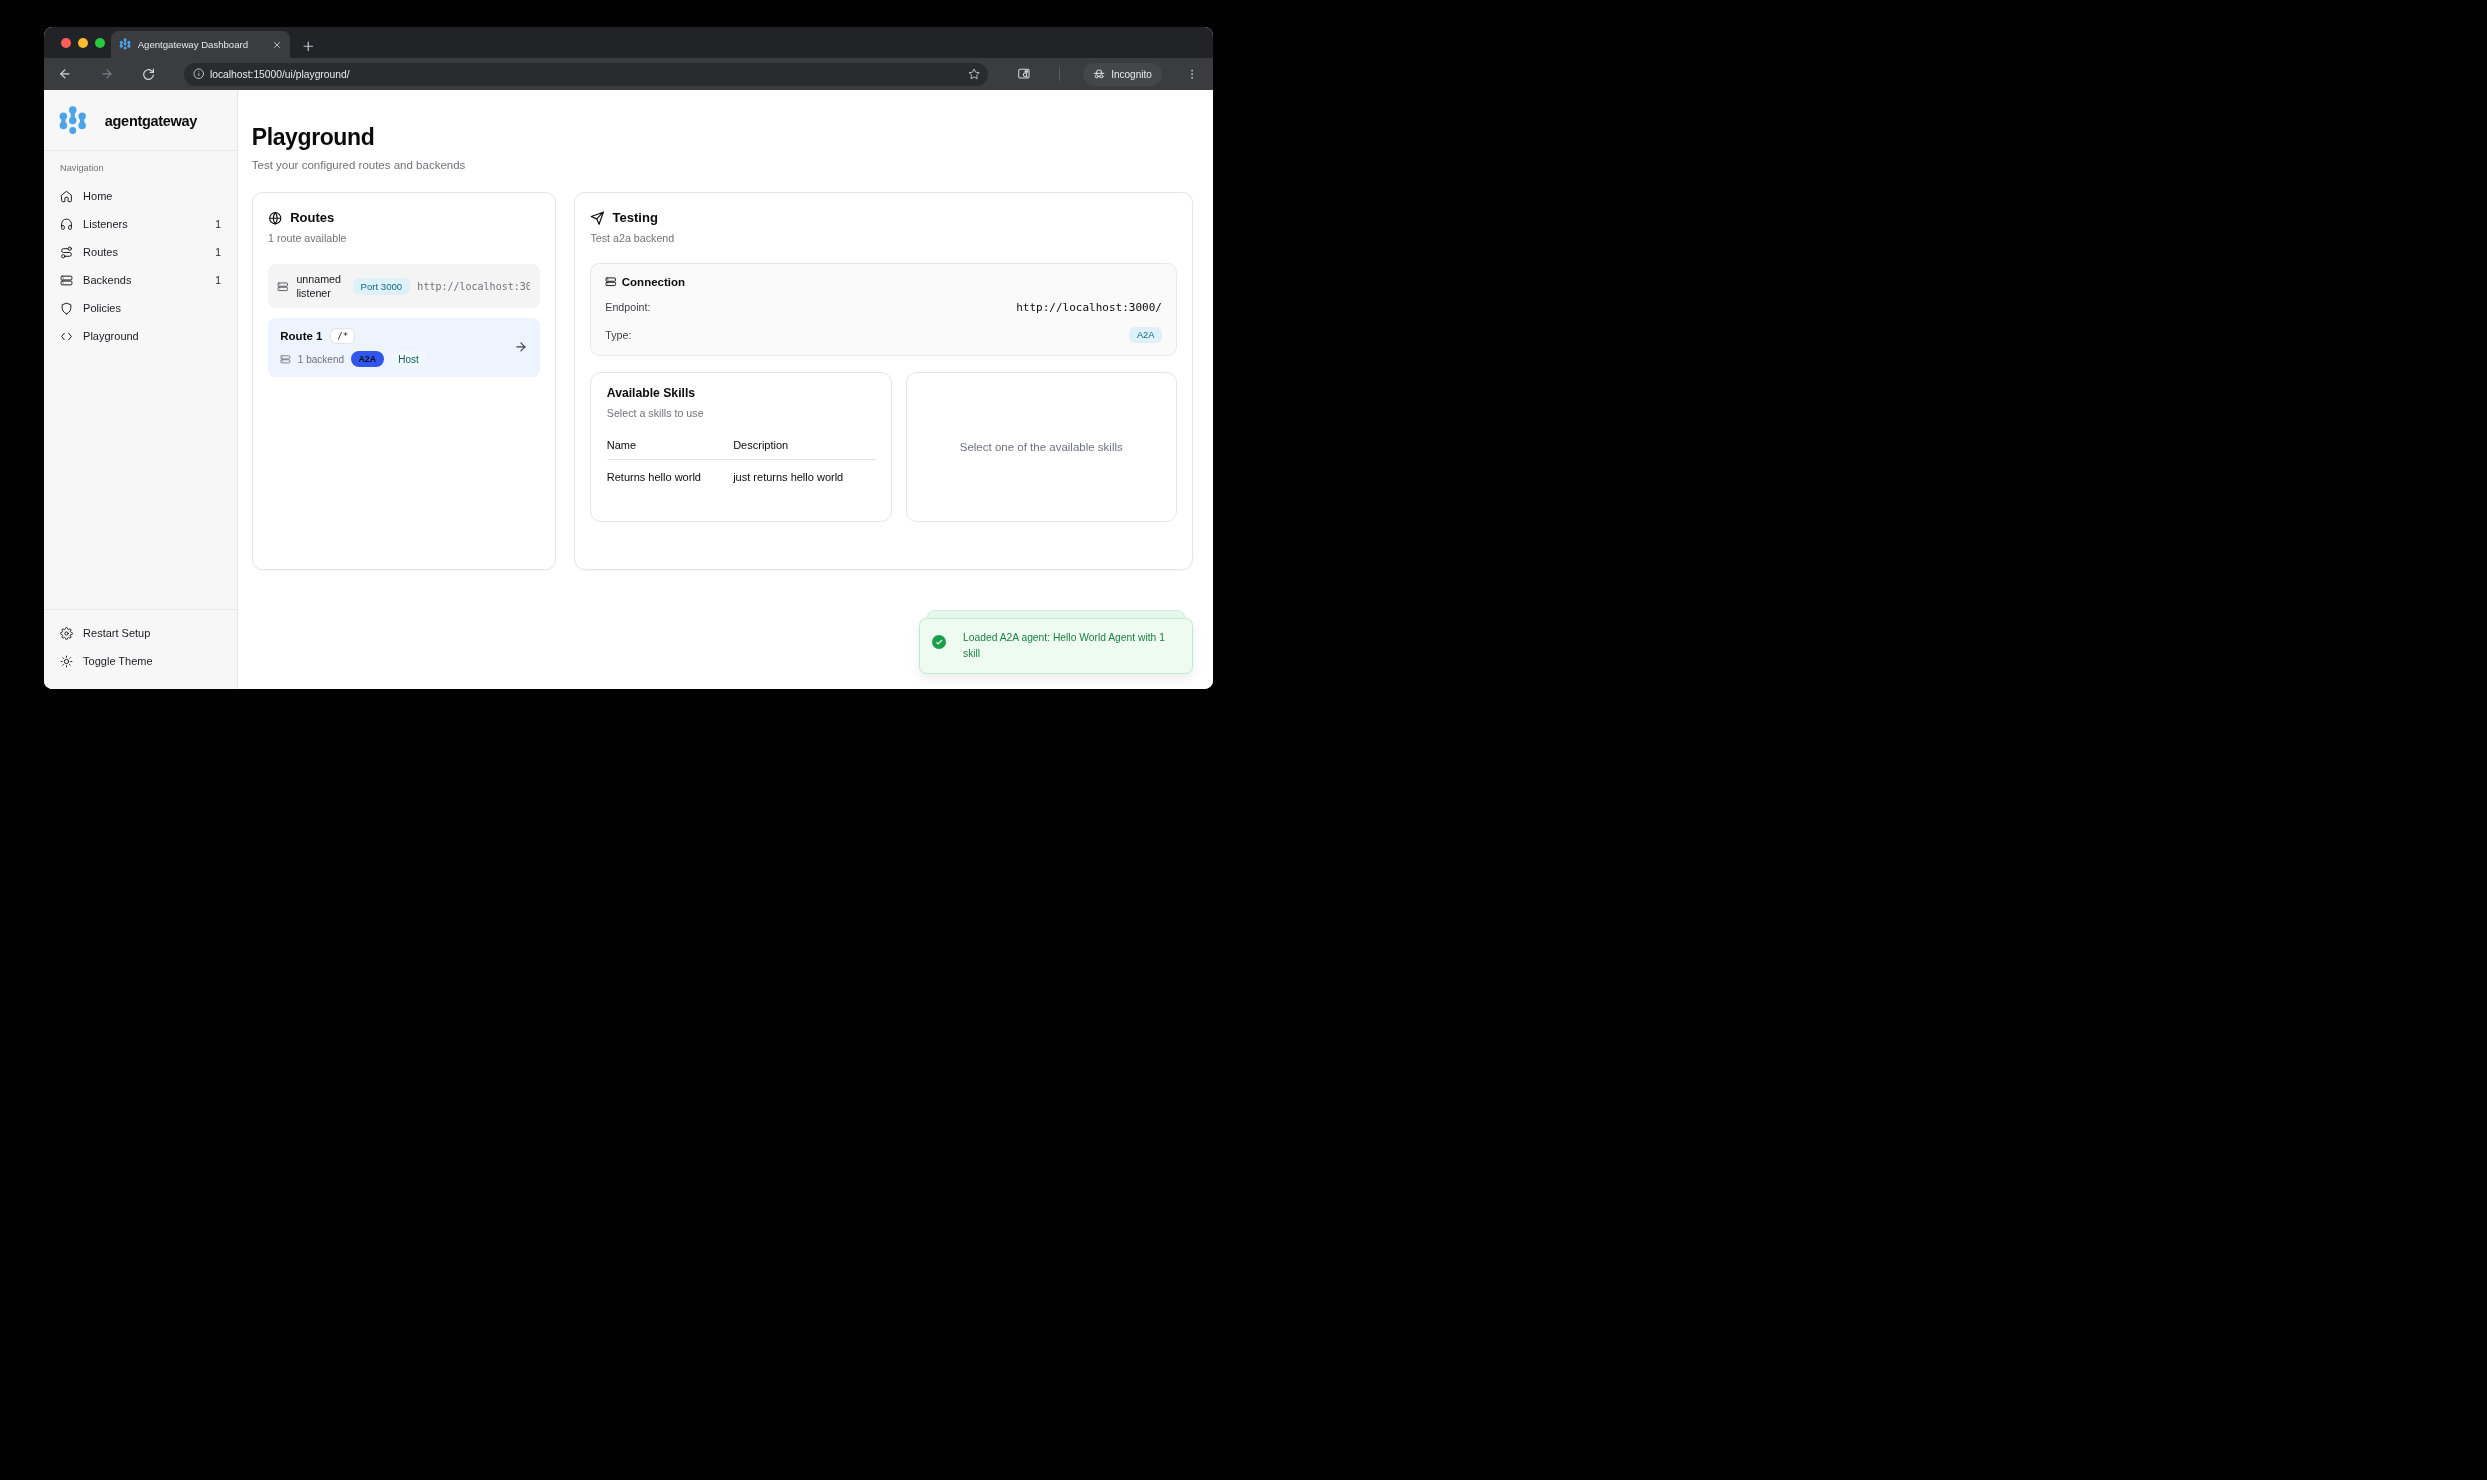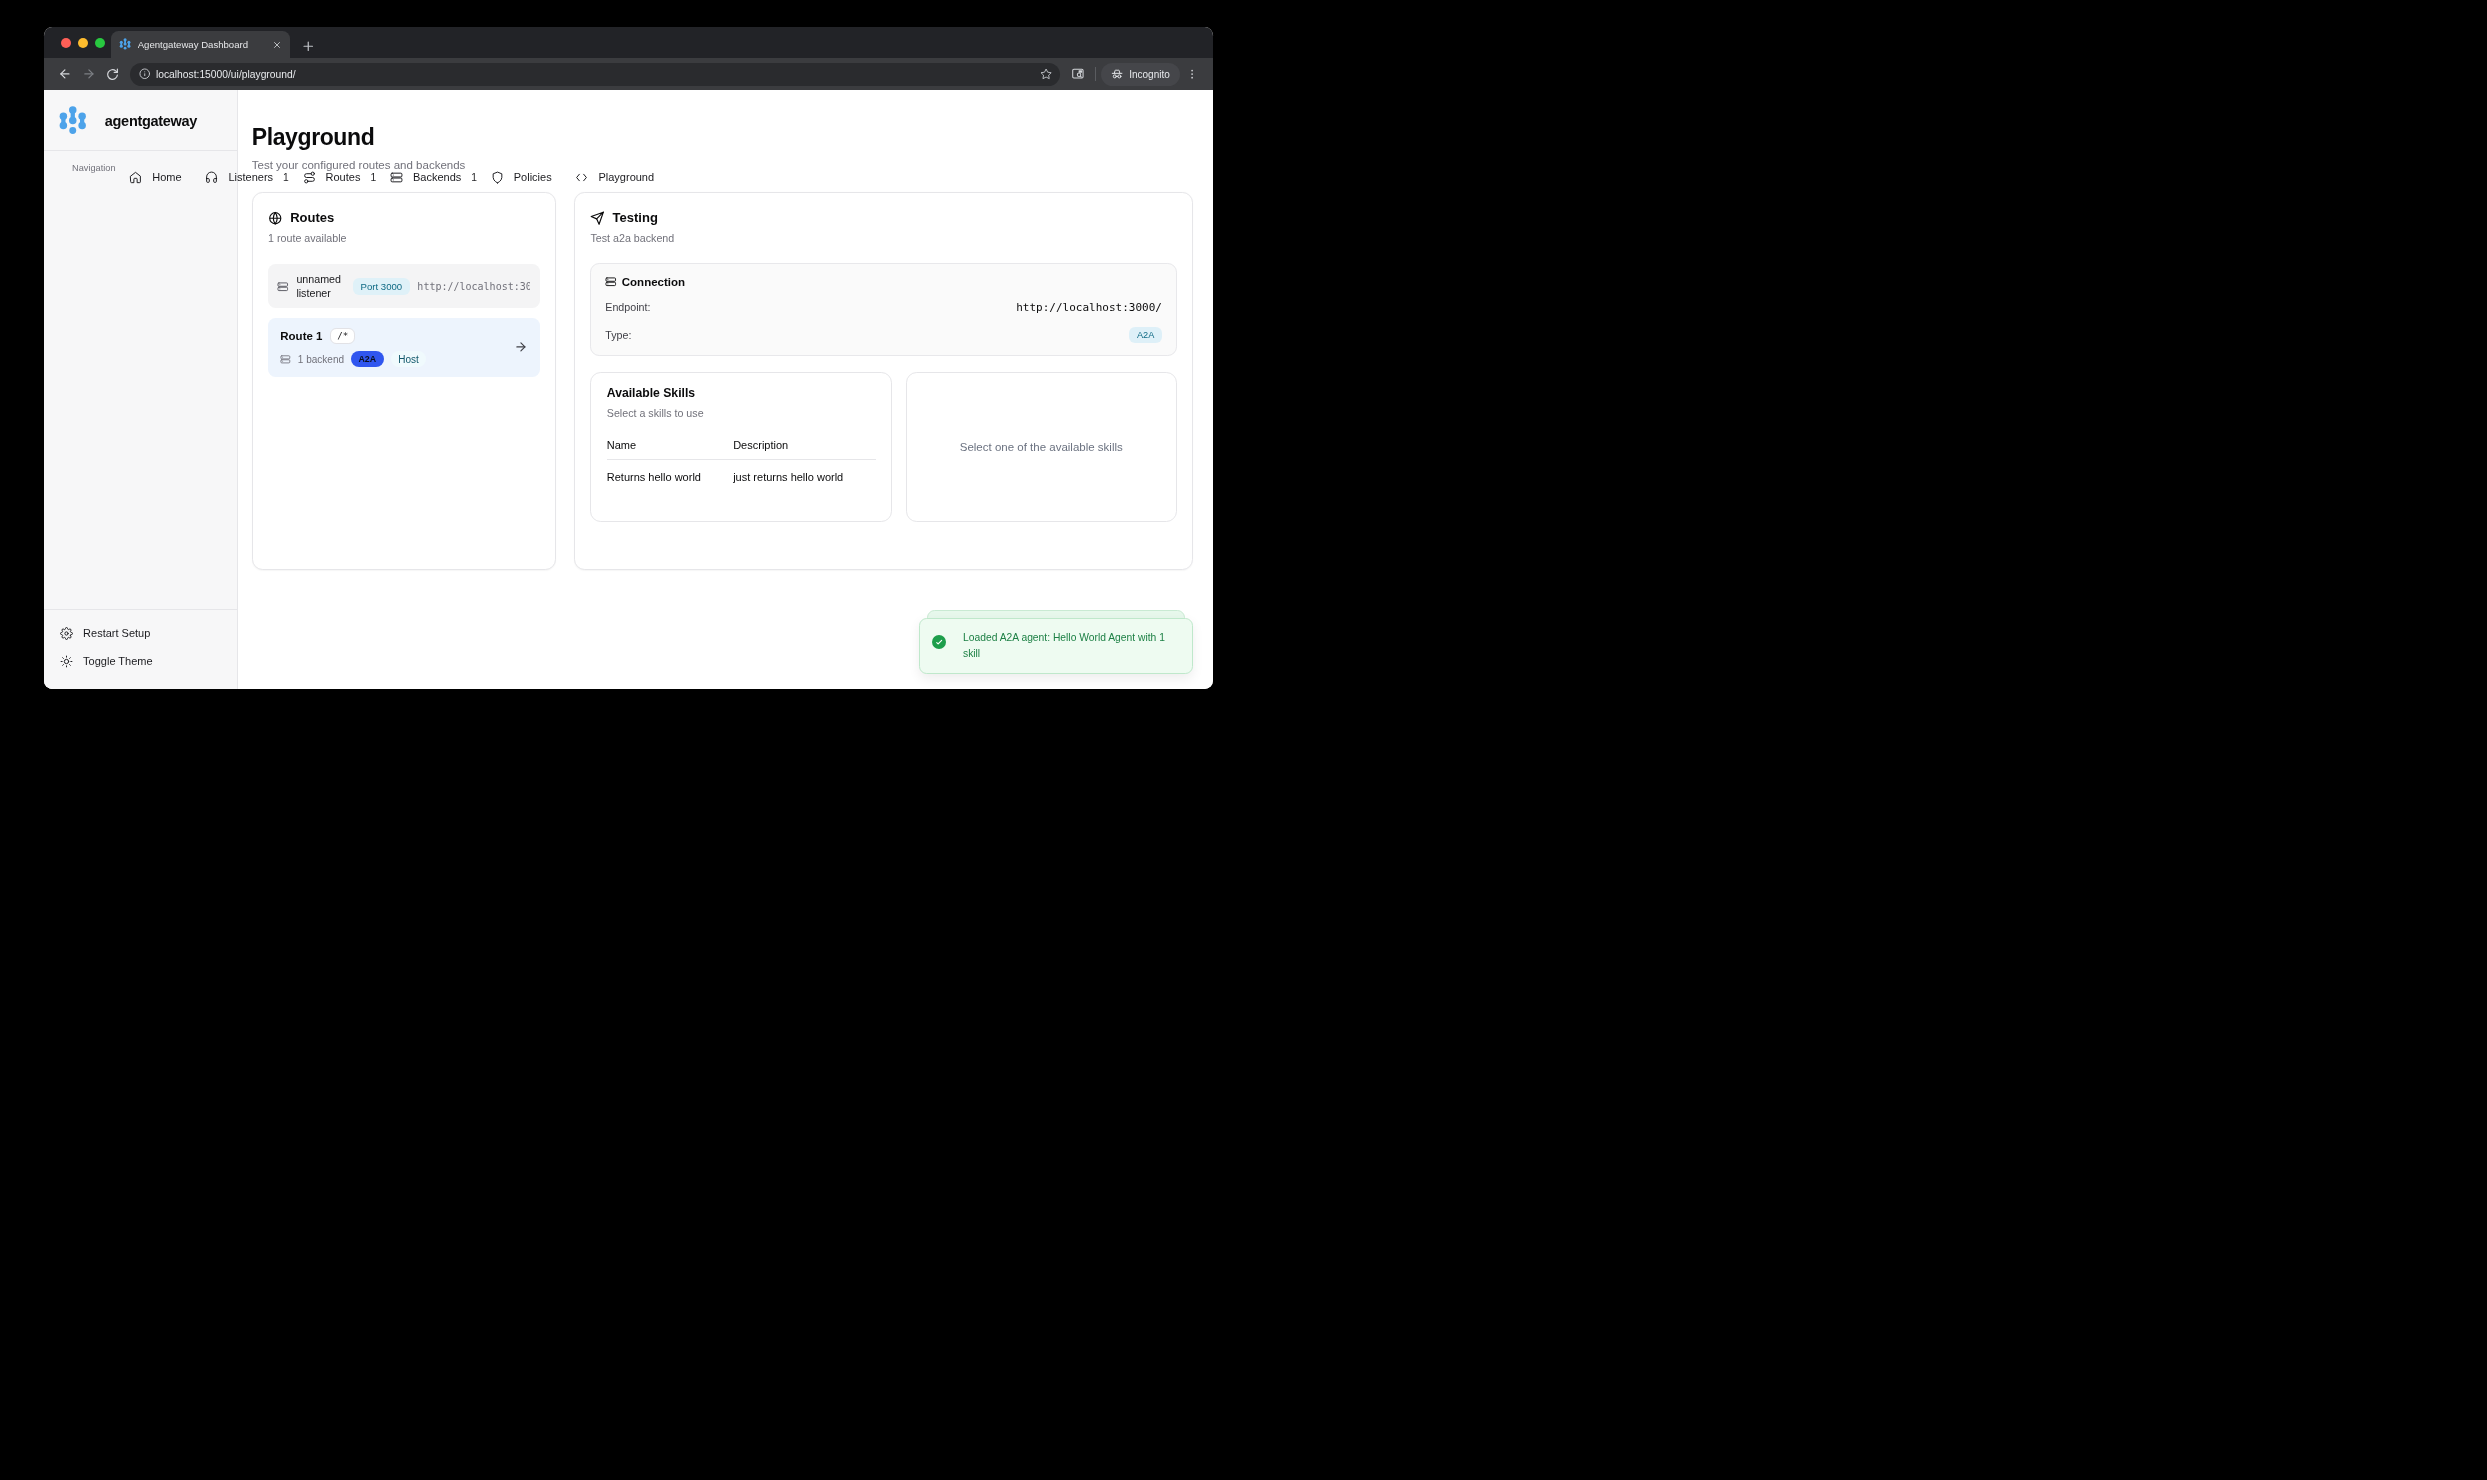--- a/index.html
+++ b/index.html
@@ -13,37 +13,37 @@
   
   .tabstrip{position:relative;height:31px;background:#222327;flex:0 0 auto;display:flex;align-items:flex-end;padding-left:67px;}
   .traffic{position:absolute;left:17px;top:0;bottom:0;display:flex;align-items:center;gap:6.9px;}
   .traffic span{width:10px;height:10px;border-radius:50%;display:block;}
   .t-red{background:#ff5f57;} .t-yellow{background:#febc2e;} .t-green{background:#28c840;}
   .tab{height:27px;width:179px;background:#3b3c3f;border-radius:7.6px 7.6px 0 0;display:flex;align-items:center;gap:6.9px;padding:0 7.6px;box-sizing:border-box;}
   .tab-title{flex:1;font-size:9.6px;color:#e7e8ea;white-space:nowrap;overflow:hidden;}
   .tab-close{color:#c7c9cd;display:flex;}
   .newtab{margin:0 0 4.6px 10.7px;color:#c0c3c8;display:flex;}
 
-  .toolbar{height:32px;background:#3b3c3f;flex:0 0 auto;display:flex;align-items:center;padding:0 9.2px;gap:1px;}
+  .toolbar{height:32px;background:#3b3c3f;flex:0 0 auto;display:flex;align-items:center;padding:0 9.2px;gap:19px;}
   .tool-btn{width:23px;height:23px;display:flex;align-items:center;justify-content:center;color:#d4d6da;flex:0 0 auto;}
   .tool-btn.dim{color:#7c7f84;}
   .omnibox{flex:1;height:23px;margin:0 4.6px;border-radius:11.5px;background:#2a2b2e;display:flex;align-items:center;padding:0 4.6px;min-width:0;}
   .omni-info{width:20px;height:20px;display:flex;align-items:center;justify-content:center;color:#c3c6ca;flex:0 0 auto;}
   .omni-url{flex:1;font-size:10.3px;color:#e8eaed;white-space:nowrap;overflow:hidden;margin-left:1.5px;}
   .omni-star{width:20px;height:20px;display:flex;align-items:center;justify-content:center;color:#c3c6ca;flex:0 0 auto;}
   .tool-sep{width:0.8px;height:13.8px;background:#5a5c60;margin:0 4.6px;flex:0 0 auto;}
   .incog-pill{height:23px;border-radius:11.5px;background:#45464a;display:flex;align-items:center;gap:6.1px;padding:0 10px;color:#e8eaed;font-size:10px;flex:0 0 auto;}
   .incog-pill svg{color:#e8eaed;}
 
   
   .content{flex:1;display:flex;min-height:0;background:#fff;}
   .sidebar{width:194px;flex:0 0 auto;background:#f7f7f8;border-right:0.8px solid #e6e6e9;display:flex;flex-direction:column;box-sizing:border-box;}
   .brand{display:flex;align-items:center;gap:18px;padding:15.3px 15.3px 13.8px;border-bottom:0.8px solid #e6e6e9;}
   .brand-name{font-size:14.5px;font-weight:800;letter-spacing:-0.3px;color:#0c0c0d;}
-  .nav{padding:12.2px 9.2px 0;display:flex;margin-left:12px;}
+  .nav{padding:12.2px 9.2px 0;display:flex;flex-direction:column;}
   .nav-label{font-size:9.2px;color:#71717a;padding:0 6.9px 9.2px;}
   .nav-item{height:28px;border-radius:6.1px;display:flex;align-items:center;gap:10px;padding:0 6.9px;font-size:11px;color:#1b1b1f;cursor:pointer;}
   .nav-item svg{color:#1b1b1f;flex:0 0 auto;}
   .nav-count{margin-left:auto;font-size:10.3px;color:#27272a;}
   .side-footer{margin-top:auto;border-top:0.8px solid #e6e6e9;padding:9.2px 9.2px 13.8px;display:flex;flex-direction:column;}
 
   .main{flex:1;min-width:0;padding:23px 20px 0 13.8px;box-sizing:border-box;overflow:hidden;}
   .page-title{font-size:23px;font-weight:700;letter-spacing:-0.4px;color:#0b0b0c;margin:10.7px 0 0;}
   .page-sub{font-size:11.5px;color:#71717a;margin-top:8.4px;}
   .cards{display:flex;gap:18.4px;margin-top:21.4px;}

